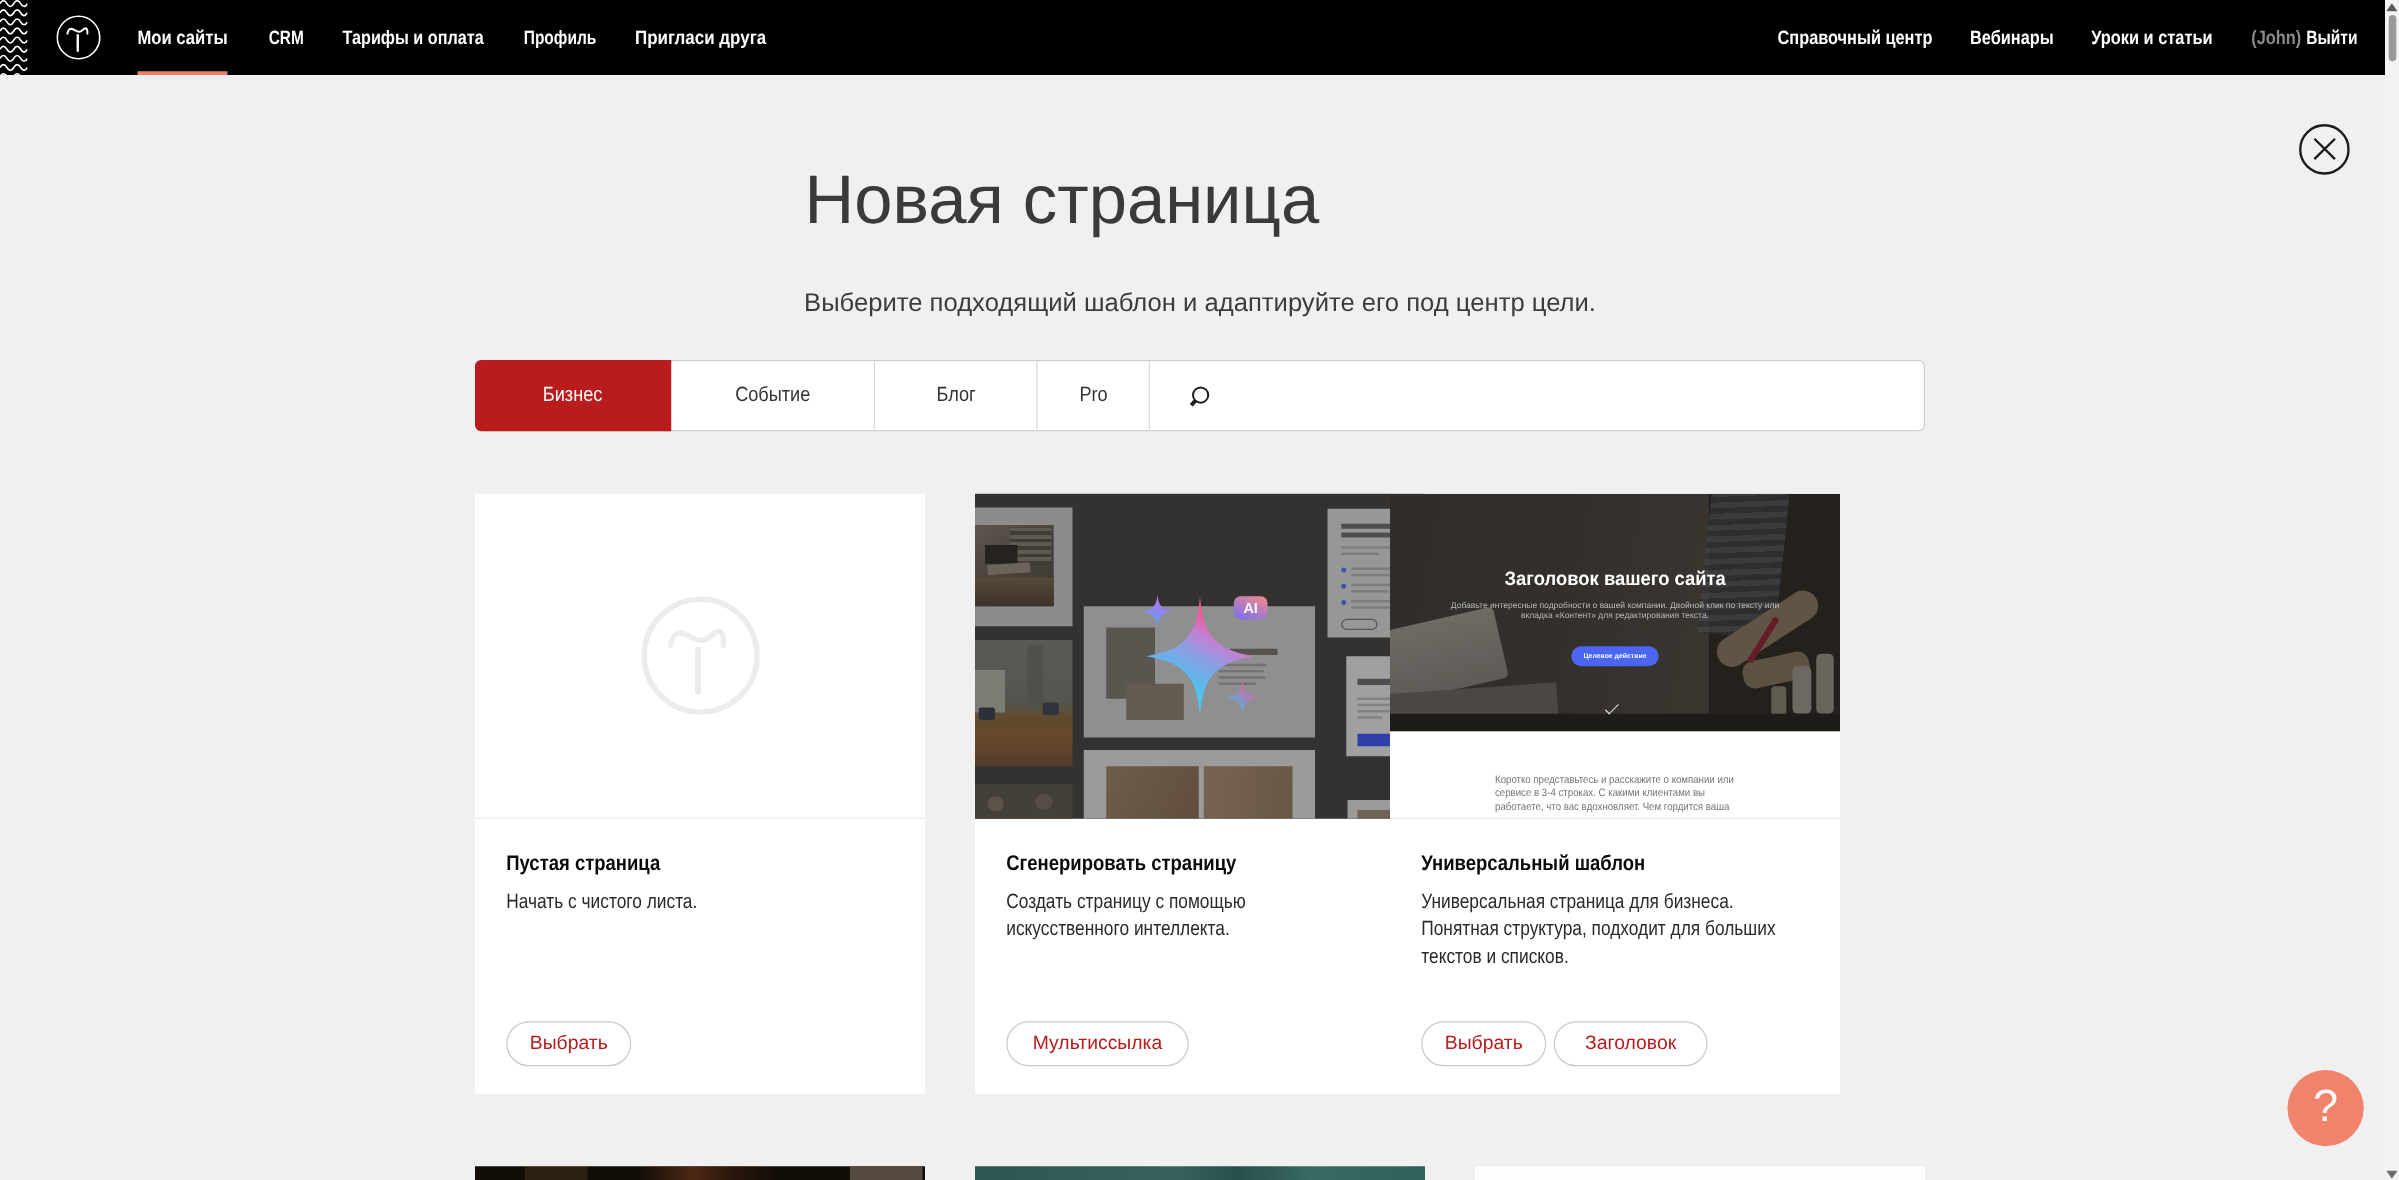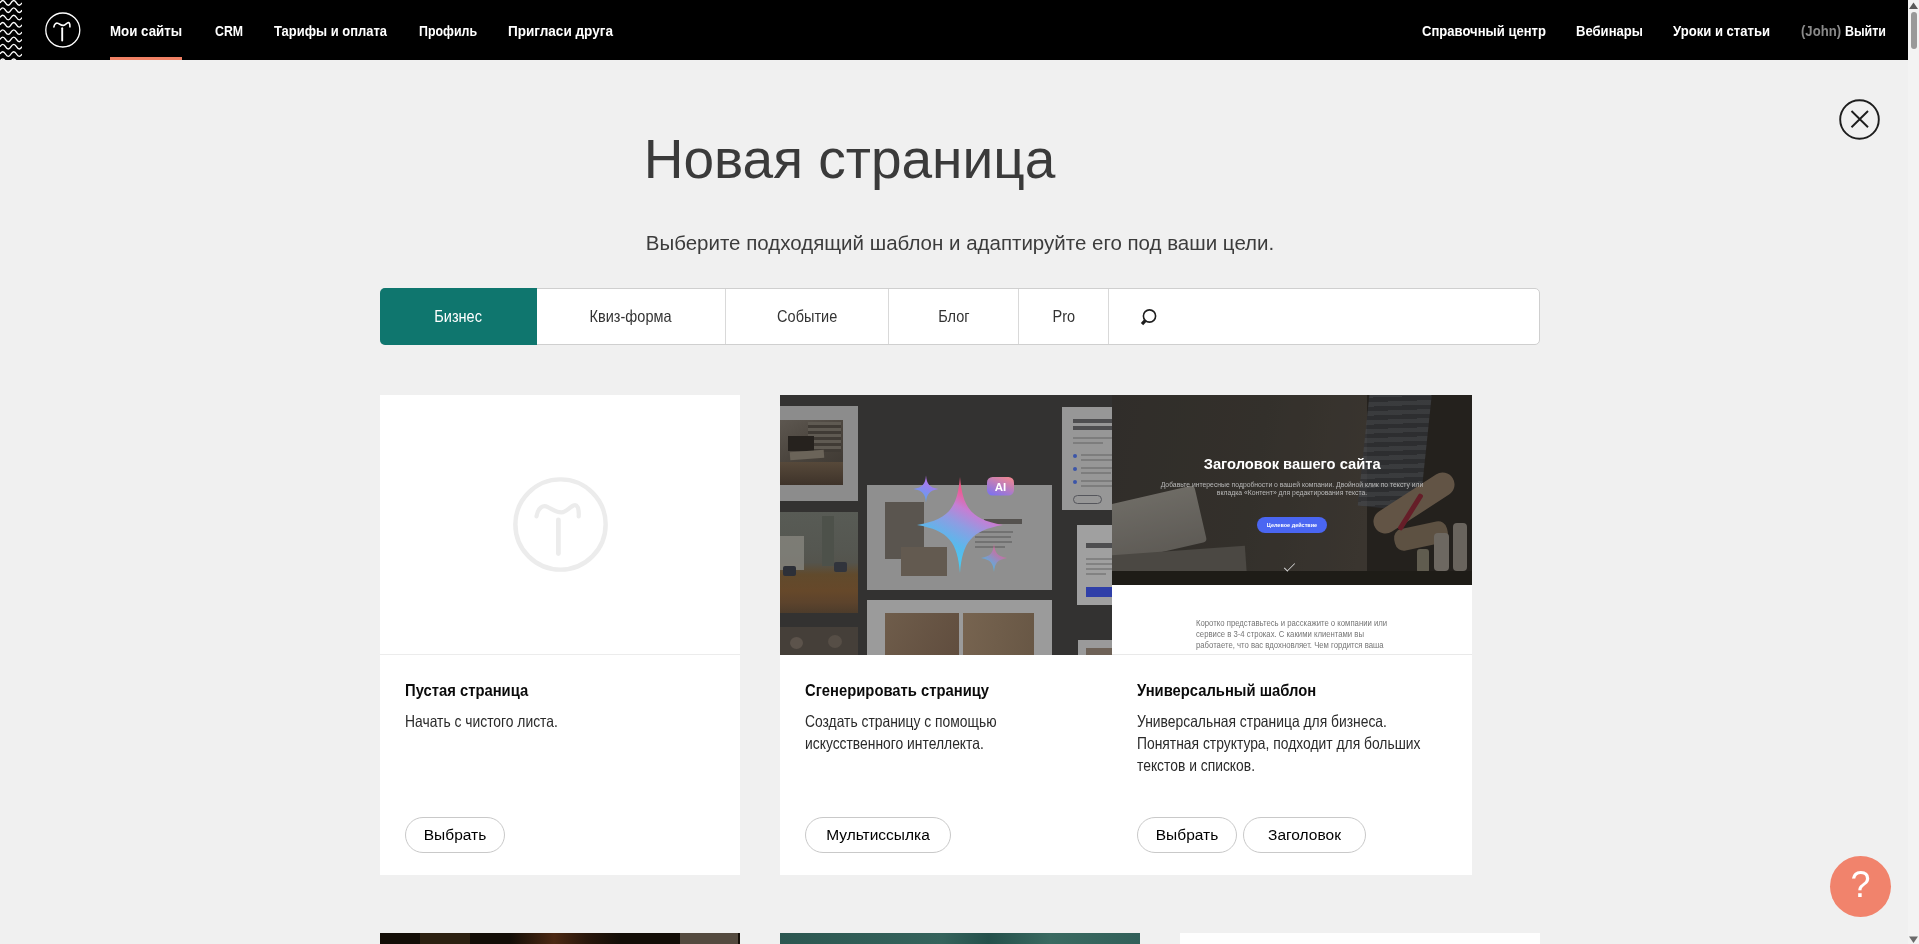--- a/index.html
+++ b/index.html
@@ -16,29 +16,29 @@
 
 .closebtn { position:absolute; left:1839px; top:99px; width:41px; height:41px; }
 h1.title { position:absolute; left:0; top:127px; width:1699px; text-align:center; font-size:55px; font-weight:normal; color:#3a3a3a; letter-spacing:0px; }
 .subtitle { position:absolute; left:0; top:231px; width:1920px; text-align:center; font-size:20.5px; color:#3c3c3c; }
 
 
 .tabs { position:absolute; left:380px; top:288px; width:1160px; height:57px; display:flex; background:#fff; border:1px solid #cfcfcf; border-radius:5px; }
 .tab { height:100%; display:flex; align-items:center; justify-content:center; font-size:16.5px; color:#333; border-right:1px solid #d9d9d9; }
 .tab span { display:inline-block; transform:scaleX(0.88); }
 .tab:last-child { border-right:none; }
-.tab.active { background:#0f766e; color:#fff; border-radius:5px 0 0 5px; margin:-1px 0 -1px -1px; height:57px; border-right:none; }
+.tab.active { background:#b91c1c; color:#fff; border-radius:5px 0 0 5px; margin:-1px 0 -1px -1px; height:57px; border-right:none; }
 
 
 .card { position:absolute; top:395px; width:360px; height:480px; background:#fff; }
 .card .img { position:absolute; left:0; top:0; width:360px; height:260px; overflow:hidden; }
 .card h3 { position:absolute; left:25px; top:286px; font-size:17px; color:#0a0a0a; transform:scaleX(0.87); transform-origin:left top; white-space:nowrap; }
 .card h3, .card .desc { position:absolute; left:25px; }
 .card .desc { top:315px; width:356px; font-size:16.5px; line-height:22px; color:#2a2a2a; transform:scaleX(0.84); transform-origin:left top; }
-.btn { position:absolute; top:422px; height:36px; border:1px solid #c9c9c9; border-radius:18px; background:#fff; font-family:"Liberation Sans", sans-serif; font-size:15.5px; color:#000000; display:flex; align-items:center; justify-content:center; }
+.btn { position:absolute; top:422px; height:36px; border:1px solid #c9c9c9; border-radius:18px; background:#fff; font-family:"Liberation Sans", sans-serif; font-size:15.5px; color:#b91c1c; display:flex; align-items:center; justify-content:center; }
 
 
 .sliver { position:absolute; top:933px; width:360px; height:11px; }
 
 
 .help { position:absolute; left:1830px; top:856px; width:61px; height:61px; border-radius:50%; background:#f1836c; color:#fff; font-size:36px; font-weight:300; text-align:center; line-height:58px; }
 
 
 .sb { position:absolute; left:1908px; top:0; width:11px; height:944px; background:#f3f3f3; }
 .sb .thumb { position:absolute; left:2.5px; top:12px; width:6px; height:37px; background:#999; border-radius:3px; }
@@ -77,28 +77,25 @@
   </div>
   <div class="underline"></div>
 </div>
 
 <svg class="closebtn" viewBox="0 0 41 41">
   <circle cx="20.5" cy="20.5" r="19.3" fill="none" stroke="#1d1d1d" stroke-width="1.9"></circle>
   <path d="M 12.5 12 L 29 28.3 M 29 12 L 12.5 28.3" stroke="#1d1d1d" stroke-width="1.9" fill="none"></path>
 </svg>
 
 <h1 class="title">Новая страница</h1>
-<div class="subtitle">Выберите подходящий шаблон и адаптируйте его под ваши цели.</div>
+<div class="subtitle">Выберите подходящий шаблон и адаптируйте его под центр цели.</div>
 
 <div class="tabs">
   <div class="tab active" style="width:157px;">
       <span>Бизнес</span>
-    </div>
-  <div class="tab" style="width:189px;">
-      <span>Квиз-форма</span>
     </div>
   <div class="tab" style="width:163px;">
       <span>Событие</span>
     </div>
   <div class="tab" style="width:130px;">
       <span>Блог</span>
     </div>
   <div class="tab" style="width:90px;">
       <span>Pro</span>
     </div>

